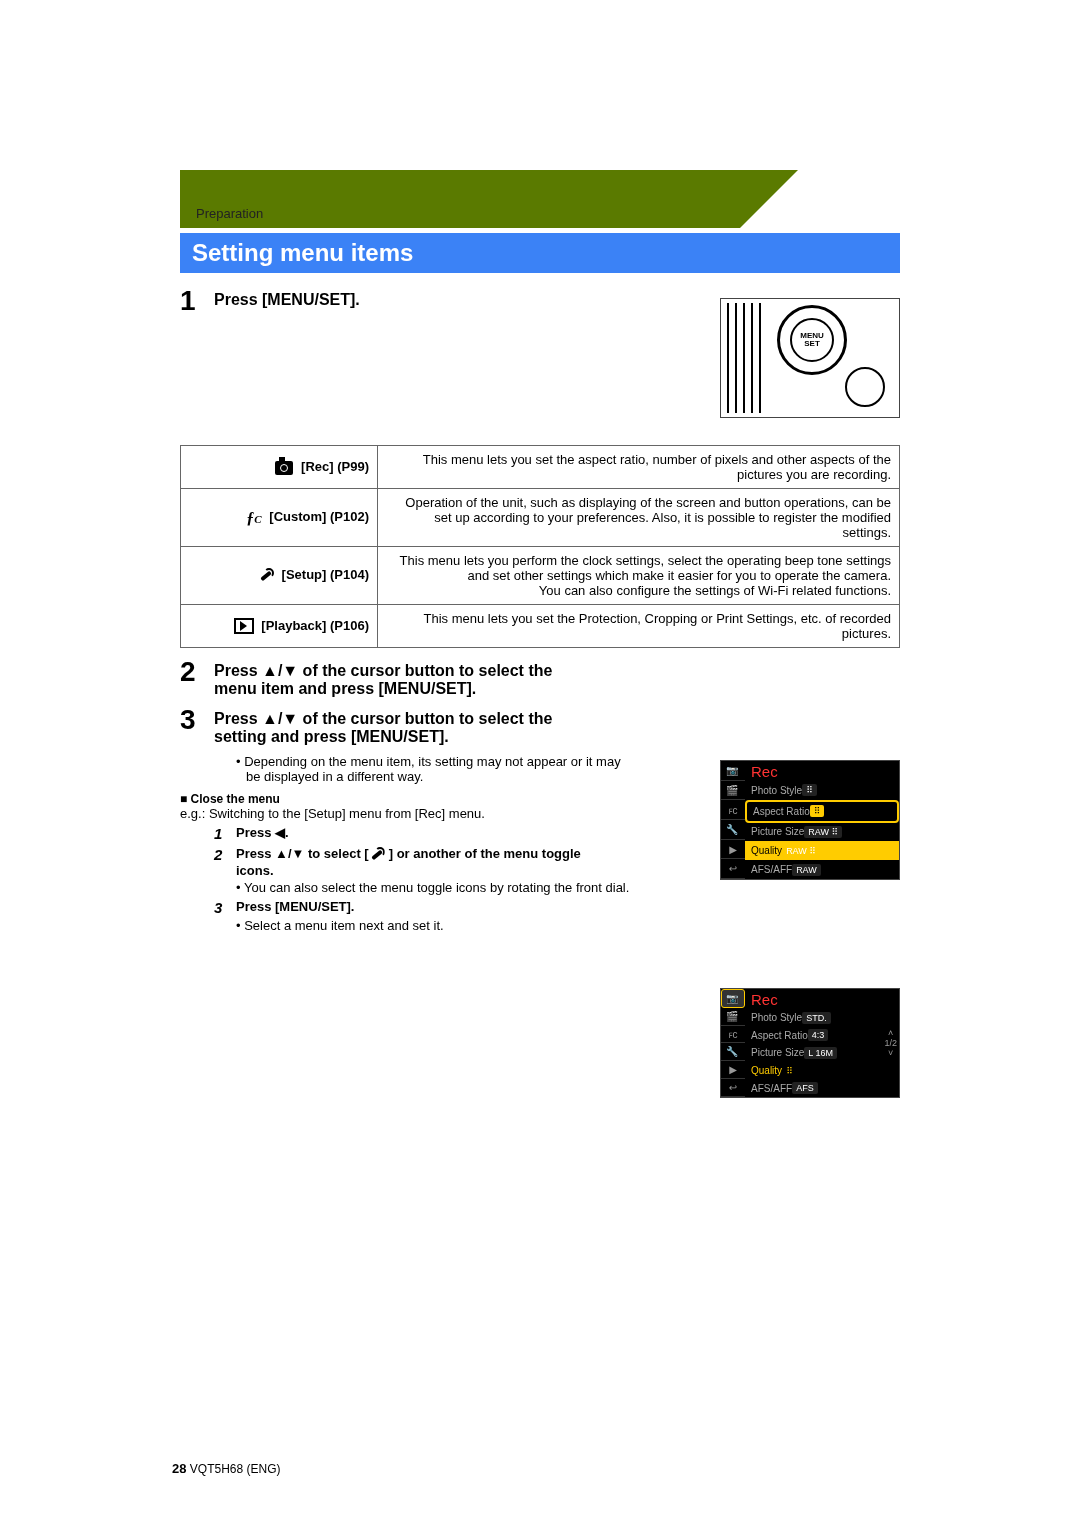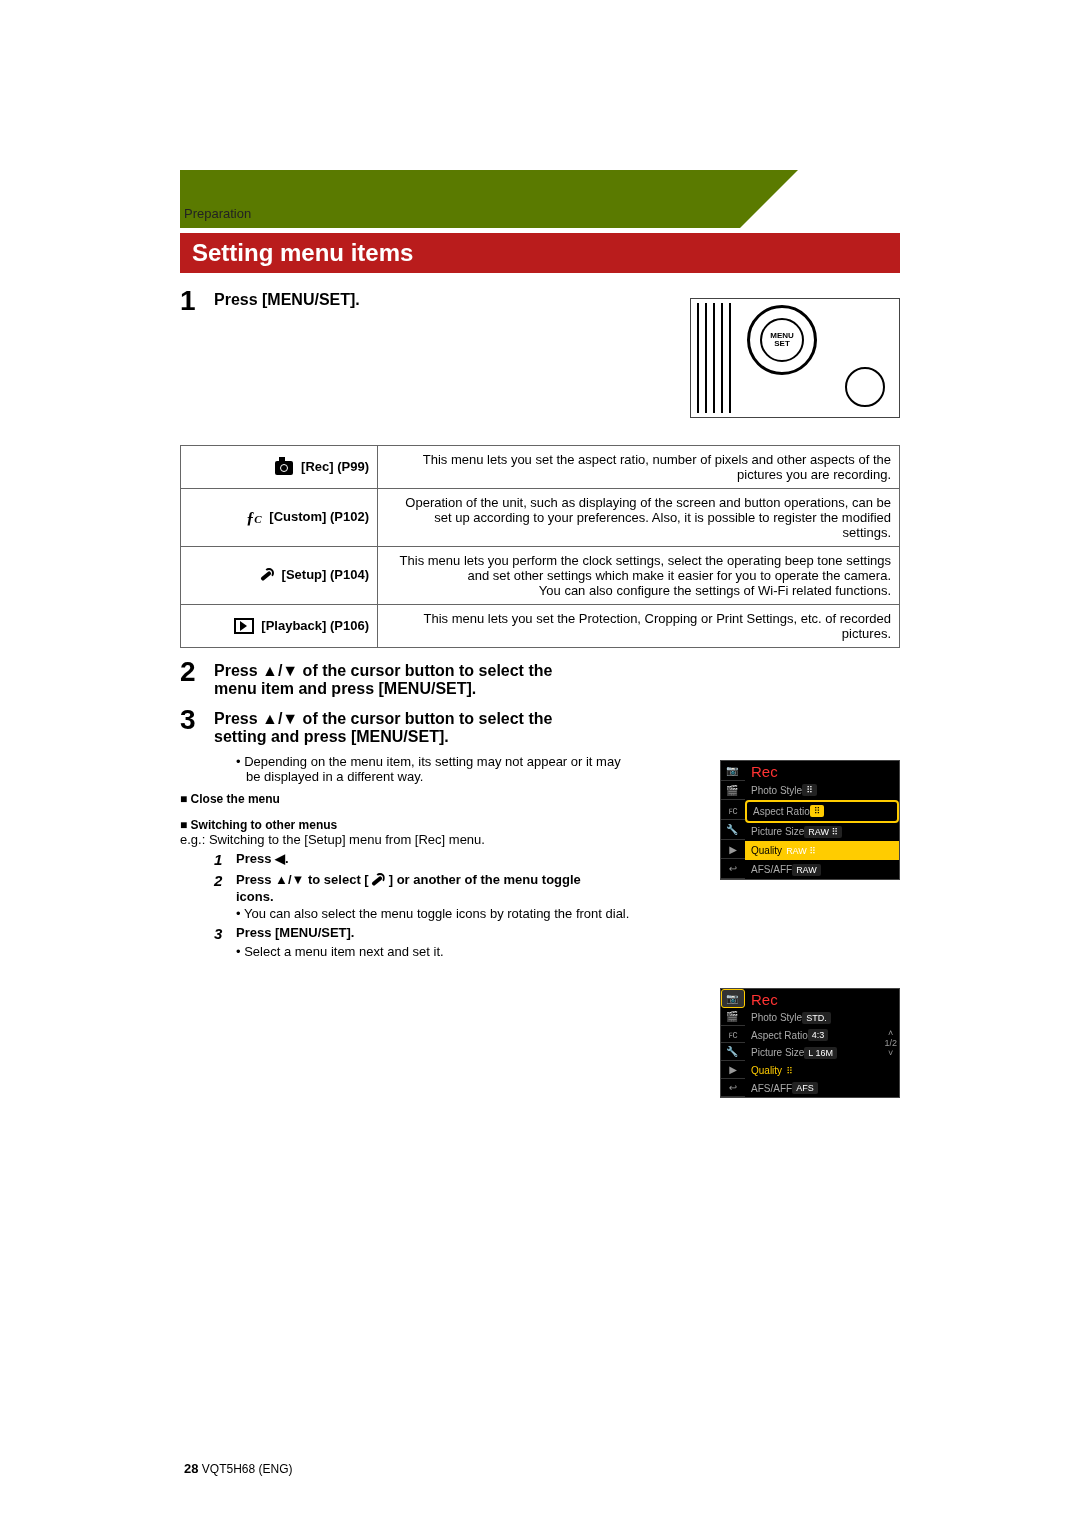--- a/index.html
+++ b/index.html
@@ -37,24 +37,25 @@
     border-right: 58px solid transparent;
   }
   .section-label {
     position: relative;
     font-size: 13px;
     color: #222;
     margin-top: 36px;
     margin-bottom: 12px;
     z-index: 2;
     padding-left: 4px;
+    margin-left: 12px;
   }
   .title-bar {
     position: relative;
-    background: #b91c1c;
+    background: #3b82f6;
     color: #fff;
     font-size: 24px;
     font-weight: bold;
     padding: 6px 12px;
     margin-bottom: 14px;
     z-index: 2;
   }
   .big-step {
     display: flex;
     align-items: flex-start;
@@ -70,21 +71,21 @@
   .big-step .txt {
     font-size: 16px;
     font-weight: bold;
     flex: 1;
     padding-top: 4px;
   }
   .illus-camera {
     position: absolute;
     right: 180px;
     top: 298px;
-    width: 210px;
+    width: 180px;
     height: 120px;
     border: 1px solid #444;
     box-sizing: border-box;
     background: #fff;
   }
   .illus-camera .lines {
     position: absolute;
     left: 4px;
     top: 4px;
     bottom: 4px;
@@ -267,21 +268,21 @@
   .lcd-sel-box { border:2px solid #fc0; border-radius:4px; }
   .lcd-row .val { font-size:9px; padding:1px 4px; background:#222; color:#fff; border-radius:2px; }
   .lcd-row .val.orange { background:#fc0; color:#000; }
   .lcd-row .val.hl { color:#fc0; background:transparent; }
   .lcd2 .lcd-row.sel2 { color:#fc0; }
   .lcd-side {
     position:absolute; right:2px; top:50%; transform:translateY(-50%);
     font-size:9px; color:#999; text-align:center;
   }
   .footer {
-    position:absolute; bottom:50px; left:184px;
+    position:absolute; bottom:50px; left:172px;
     font-size:12px;
   }
   .footer b { font-weight:bold; font-size:13px; }
   .icon-trash-return {
     display:inline-block; vertical-align:middle; font-size:14px;
   }
 </style>
 </head>
 <body>
 
@@ -379,21 +380,20 @@
         </div>
       <div class="lcd-row">
         <span>AFS/AFF</span>
           <span class="val">RAW</span>
         </div>
     </div>
   </div>
 
   <div class="square-head">Close the menu</div>
 
-  <div class="square-head" style="margin-top:12px;">Switching to other menus</div>
   <div class="plain">e.g.: Switching to the [Setup] menu from [Rec] menu.</div>
 
   <div class="sub-step">
     <div class="snum">1</div>
     <div class="stxt"><b>Press ◀.</b></div>
   </div>
 
   <div class="sub-step" style="max-width:400px;">
     <div class="snum">2</div>
     <div class="stxt">

